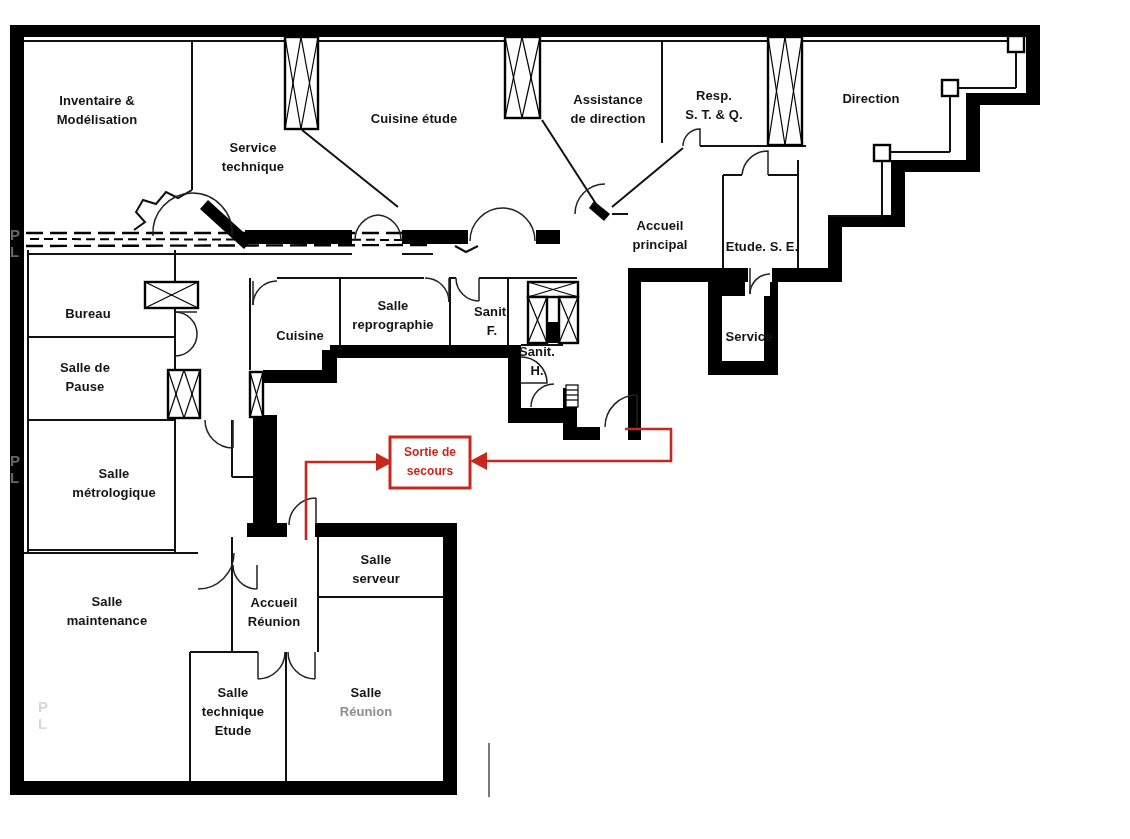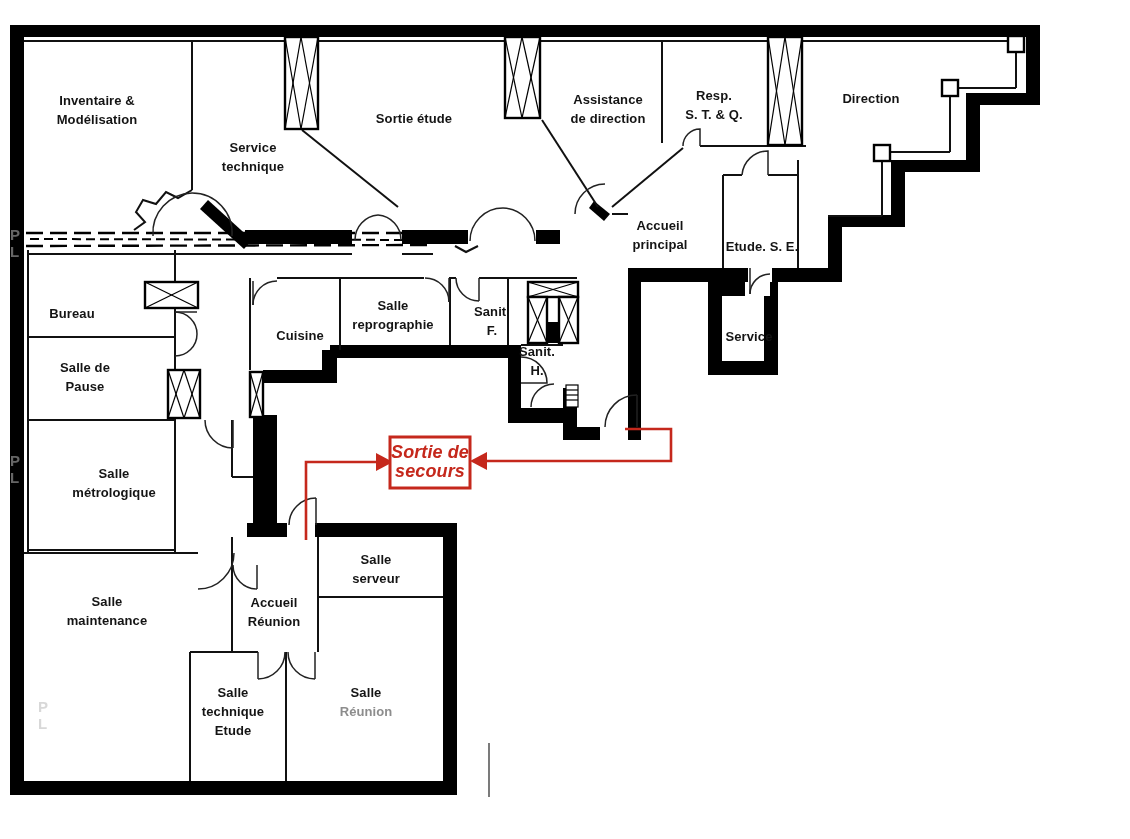--- a/index.html
+++ b/index.html
@@ -31,21 +31,21 @@
   .stray{stroke:#333;stroke-width:1.3;fill:none;}
   .grille{stroke:#000;stroke-width:1.2;fill:#fff;}
   .lbl{
     position:absolute;
     transform:translate(-50%,-50%);
     font-weight:bold;font-size:13px;line-height:19px;
     color:var(--label);
     text-align:center;white-space:pre-line;
     letter-spacing:.1px;
   }
-  .lbl.redlbl{color:var(--accent);font-size:18px;font-style:italic;}
+  .lbl.redlbl{color:var(--accent);font-size:12px;}
   .lbl .gray{color:var(--muted);}
   .wm{
     position:absolute;
     font-weight:bold;font-size:15px;color:#b9b9b9;
     opacity:.55;line-height:17px;white-space:pre-line;
   }
 </style>
 </head>
 <body>
 
@@ -277,31 +277,31 @@
     </g>
     <g>
       <rect class="redbox" x="390" y="437" width="80" height="51"></rect>
     </g>
   </svg>
 
   <div class="lbl" style="left:97px;top:110px">Inventaire &amp;
 Modélisation</div>
   <div class="lbl" style="left:253px;top:157px">Service
 technique</div>
-  <div class="lbl" style="left:414px;top:118px">Sortie étude</div>
+  <div class="lbl" style="left:414px;top:118px">Cuisine étude</div>
   <div class="lbl" style="left:608px;top:109px">Assistance
 de direction</div>
   <div class="lbl" style="left:714px;top:105px">Resp.
 S. T. &amp; Q.</div>
   <div class="lbl" style="left:871px;top:98px">Direction</div>
   <div class="lbl" style="left:660px;top:235px">Accueil
 principal</div>
   <div class="lbl" style="left:762px;top:246px">Etude. S. E.</div>
   <div class="lbl" style="left:749px;top:336px">Service</div>
-  <div class="lbl" style="left:72px;top:313px">Bureau</div>
+  <div class="lbl" style="left:88px;top:313px">Bureau</div>
   <div class="lbl" style="left:85px;top:377px">Salle de
 Pause</div>
   <div class="lbl" style="left:300px;top:335px">Cuisine</div>
   <div class="lbl" style="left:393px;top:315px">Salle
 reprographie</div>
   <div class="lbl" style="left:492px;top:321px">Sanit.
 F.</div>
   <div class="lbl" style="left:537px;top:361px">Sanit.
 H.</div>
   <div class="lbl" style="left:114px;top:483px">Salle

